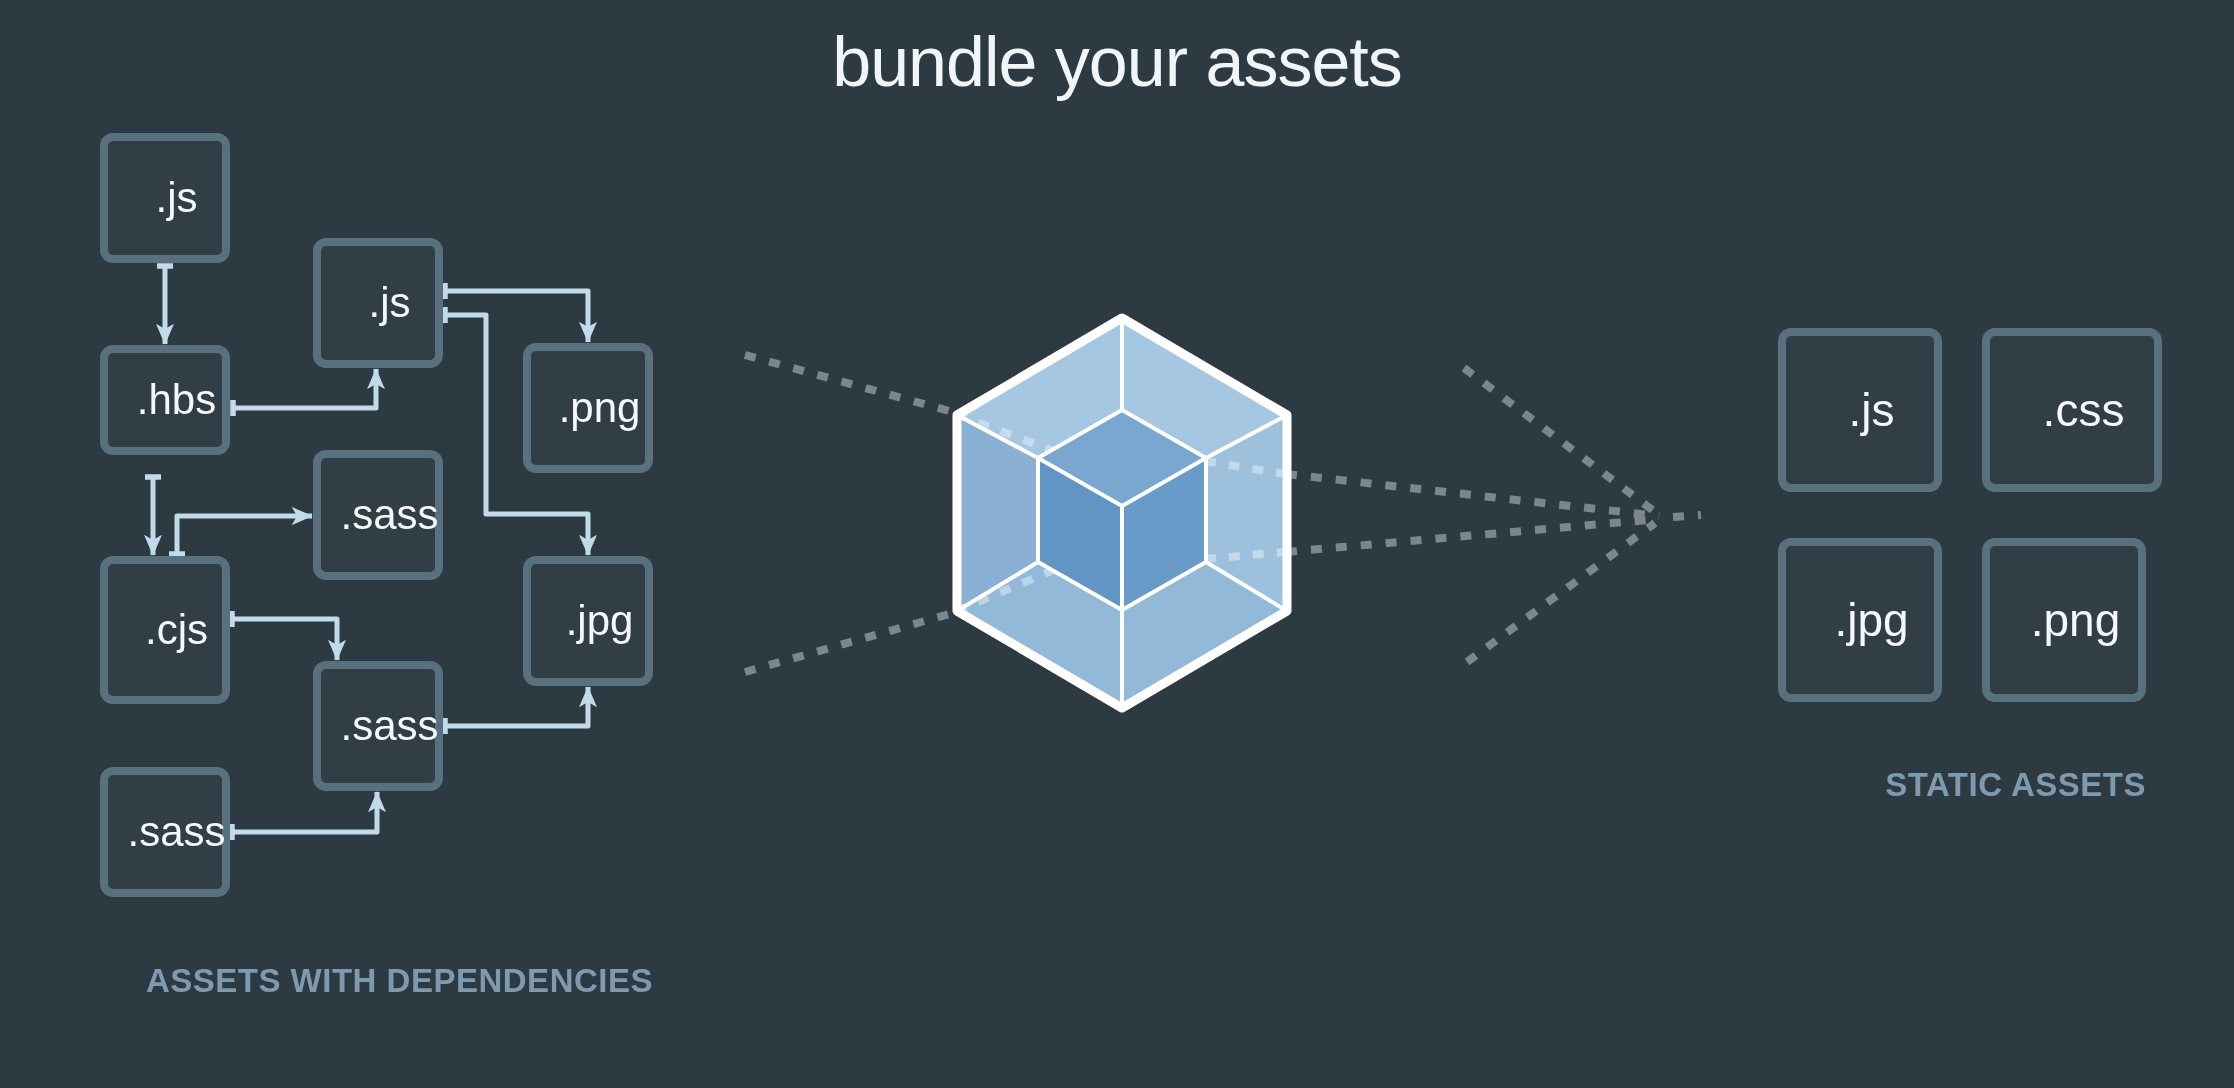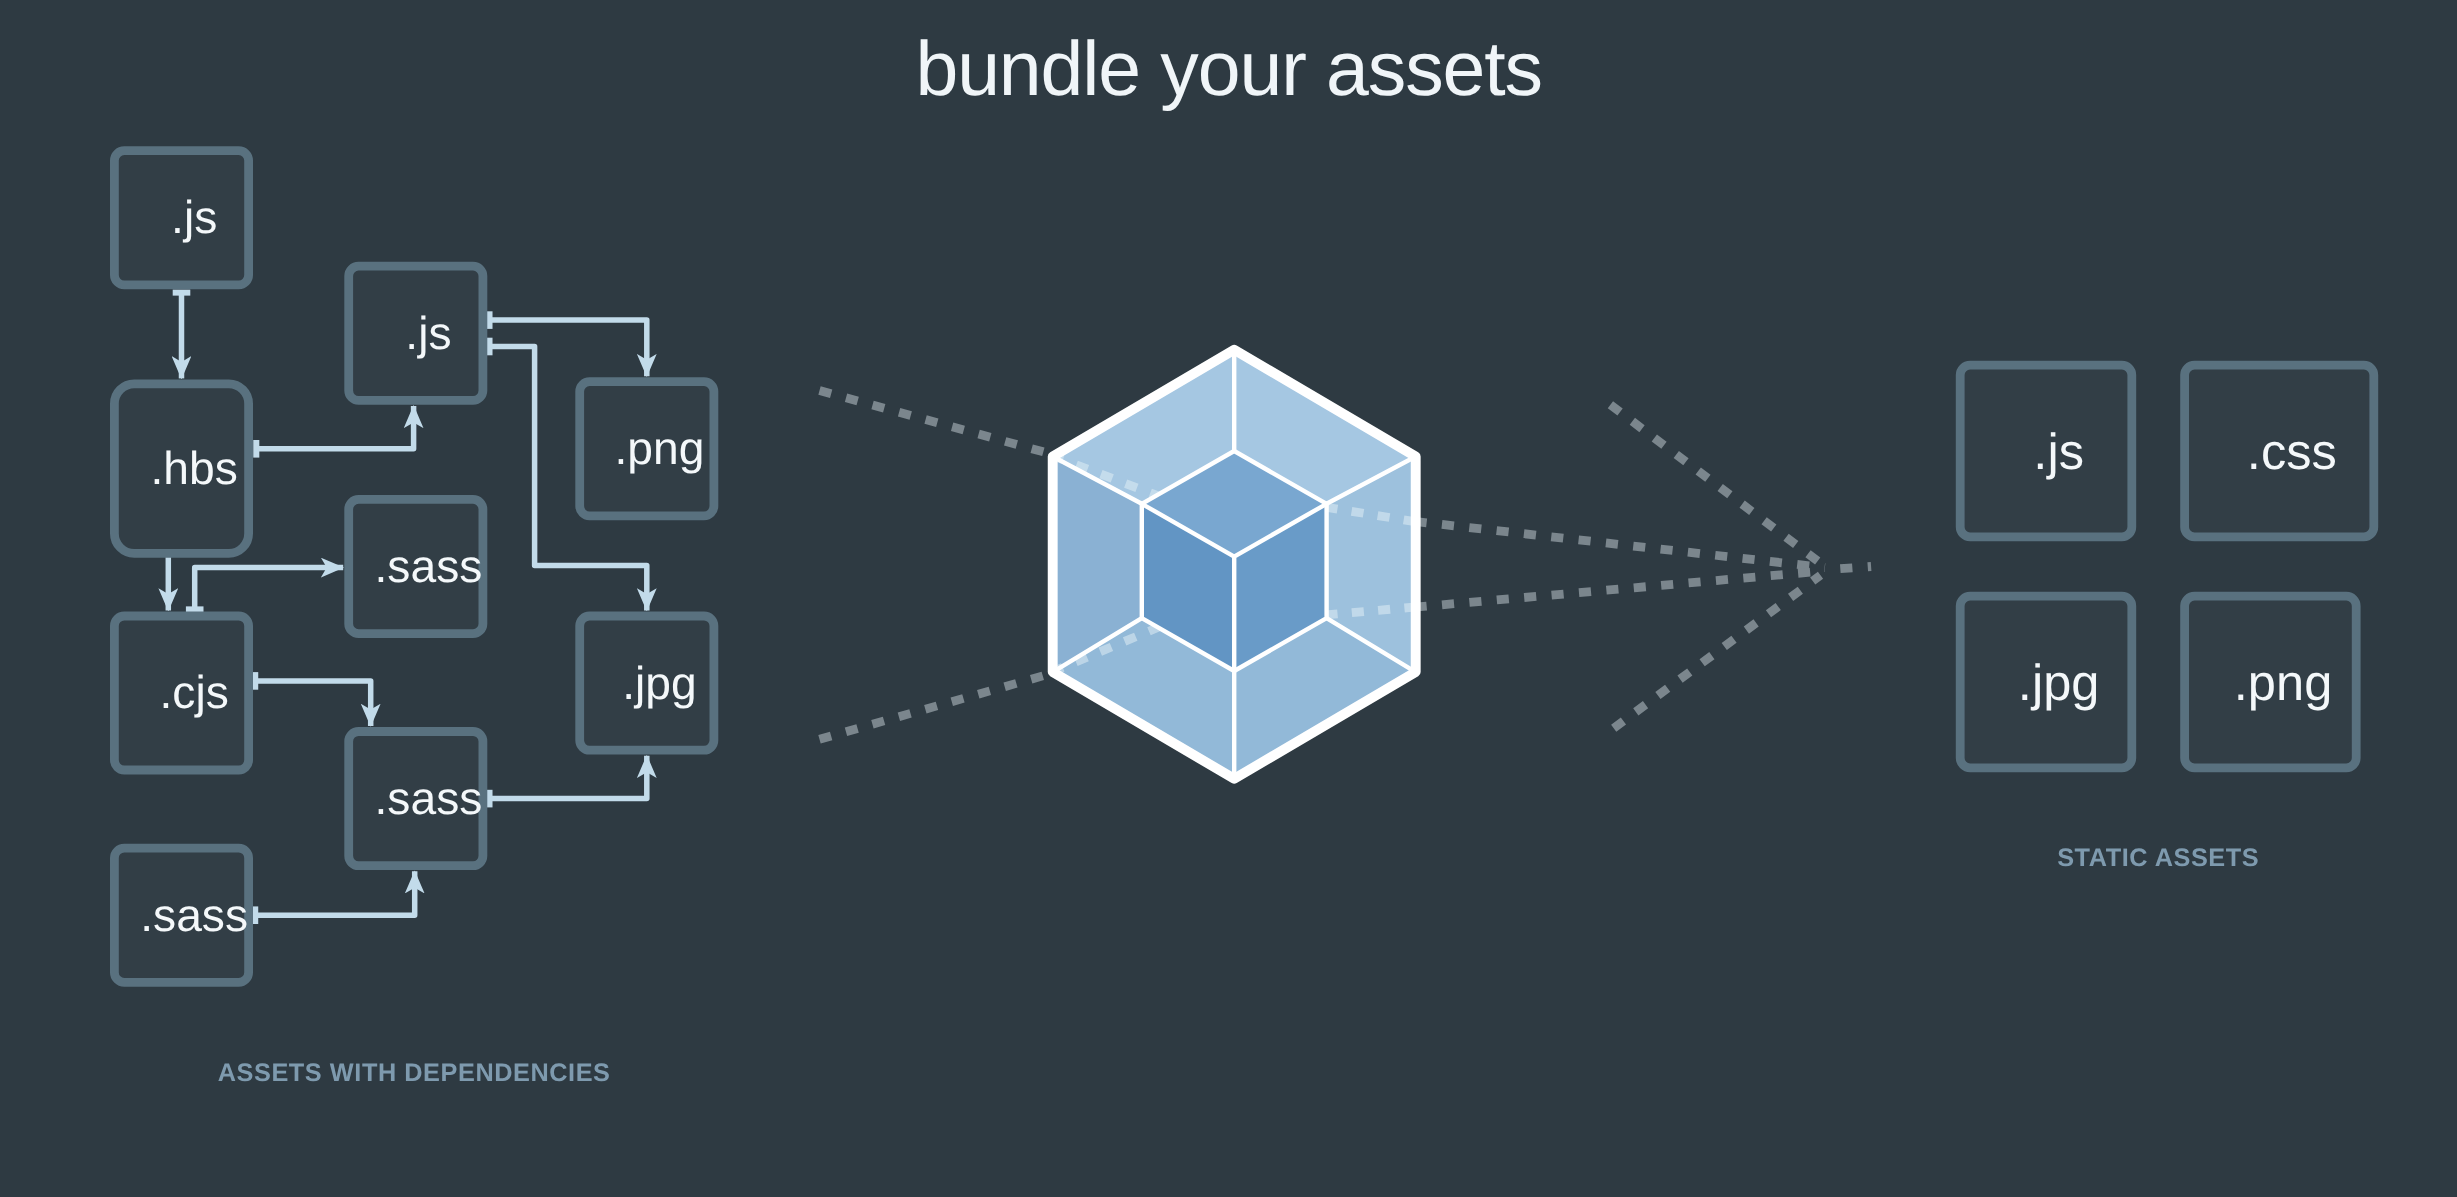--- a/index.html
+++ b/index.html
@@ -21,22 +21,22 @@
     border:8px solid var(--box-border,#59717f);
     border-radius:13px;
     background:var(--box-fill,#323e46);
     display:flex;align-items:center;justify-content:center;
     color:var(--box-text,#f4f8fa);
     padding-left:23px;
   }
   .module-box{font-size:42px;}
   .asset-box{font-size:46px;}
   .section-label{
-    position:absolute;text-align:center;
-    font-size:23px;font-weight:700;letter-spacing:.5px;
+    position:absolute;text-align:right;
+    font-size:33px;font-weight:700;letter-spacing:.5px;
     color:var(--section-label,#7e9aae);
   }
   #label-left{left:100px;top:962px;width:553px;}
   #label-right{left:1778px;top:766px;width:368px;}
   .cube-ring-top{fill:var(--cube-ring-top,#a5c7e2);}
   .cube-ring-left{fill:var(--cube-ring-left,#8ab1d3);}
   .cube-ring-right{fill:var(--cube-ring-right,#9dc1dd);}
   .cube-ring-bottom{fill:var(--cube-ring-bottom,#92b9d8);}
   .cube-inner-top{fill:var(--cube-inner-top,#79a7d0);}
   .cube-inner-left{fill:var(--cube-inner-left,#6295c4);}
@@ -111,21 +111,21 @@
     </g>
   </svg>
 
   <div id="boxes-layer">
       <div class="box module-box" style="left: 100px; top: 133px; width: 130px; height: 130px;">
         <span>.js</span>
       </div>
       <div class="box module-box" style="left: 313px; top: 238px; width: 130px; height: 130px;">
         <span>.js</span>
       </div>
-      <div class="box module-box" style="left: 100px; top: 345px; width: 130px; height: 162px; border-radius: 22px;">
+      <div class="box module-box" style="left: 100px; top: 345px; width: 130px; height: 110px;">
         <span>.hbs</span>
       </div>
       <div class="box module-box" style="left: 523px; top: 343px; width: 130px; height: 130px;">
         <span>.png</span>
       </div>
       <div class="box module-box" style="left: 313px; top: 450px; width: 130px; height: 130px;">
         <span>.sass</span>
       </div>
       <div class="box module-box" style="left: 100px; top: 556px; width: 130px; height: 148px;">
         <span>.cjs</span>

